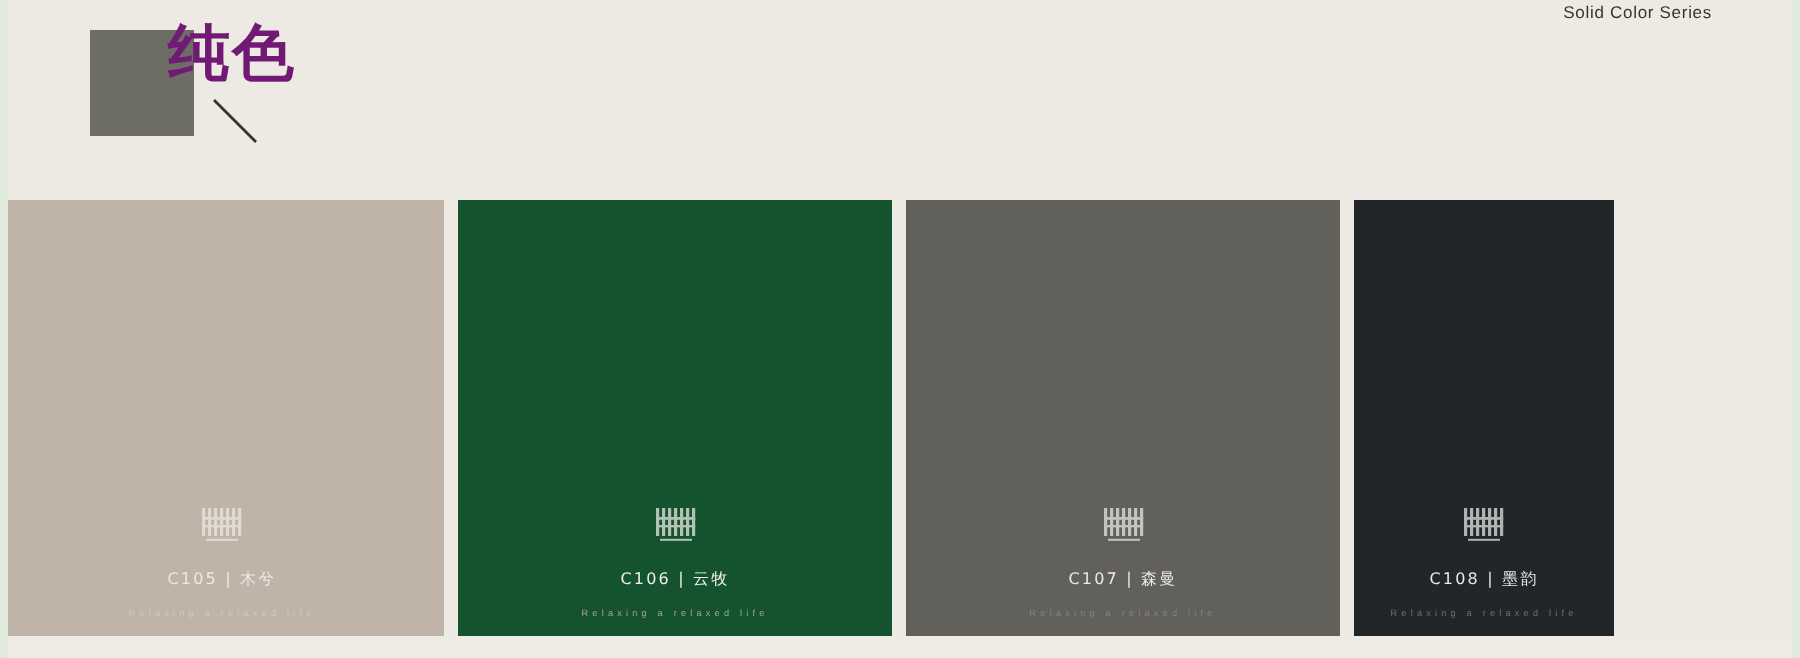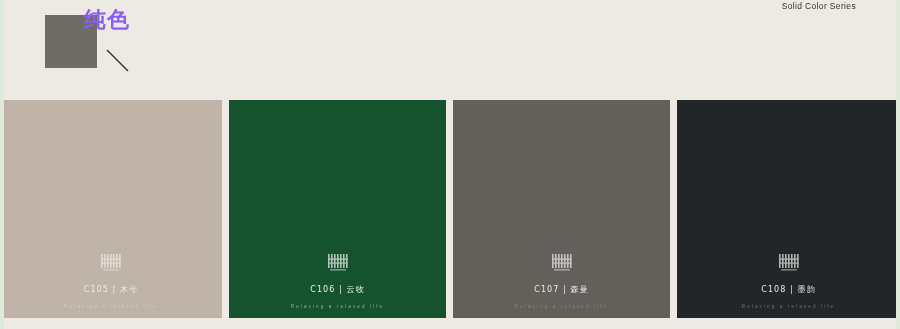--- a/index.html
+++ b/index.html
@@ -61,27 +61,27 @@
     color: #cfcdc6;
     line-height: 1;
     font-family: "Liberation Sans", sans-serif;
     white-space: nowrap;
   }
 
   .brand-cn {
     position: absolute;
     left: 84px;
     top: 11px;
-    font-size: 22px;
+    font-size: 31px;
     font-weight: 600;
-    color: #8b5cf6;
+    color: #701a75;
     line-height: 1;
     letter-spacing: 1px;
     white-space: nowrap;
-    font-family: Liberation Mono, monospace;
+    font-family: Liberation Serif, serif;
   }
 
   .brand-slash {
     position: absolute;
     left: 106px;
     top: 49px;
     width: 26px;
     height: 26px;
   }
 
@@ -94,21 +94,21 @@
     letter-spacing: 0.35px;
     white-space: nowrap;
     font-family: "Liberation Sans", sans-serif;
   }
 
   
   .swatch-strip {
     position: absolute;
     left: 0;
     top: 100px;
-    width: 900px;
+    width: 807px;
     height: 218px;
     display: flex;
     z-index: 3;
   }
 
   .swatch {
     position: relative;
     height: 218px;
     display: flex;
     flex-direction: column;

